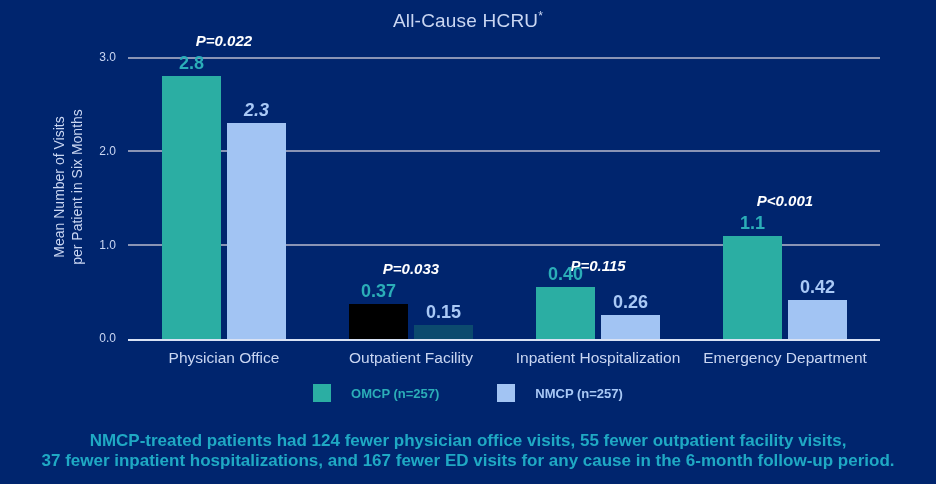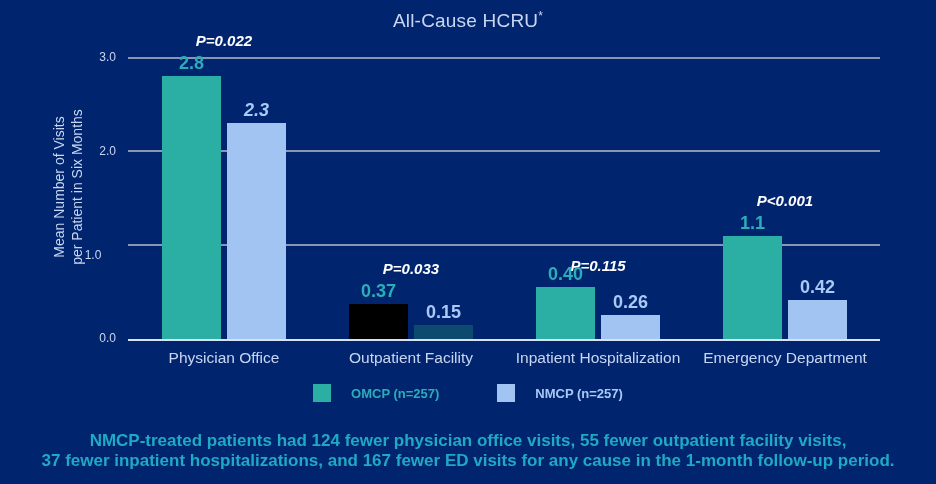--- a/index.html
+++ b/index.html
@@ -65,21 +65,21 @@
     position: absolute;
     right: calc(100% + 12px);
     width: 46px;
     text-align: right;
     color: #C9D6F2;
     font-size: 12px;
     line-height: 18px;
   }
   .tick.t0 { top: -9px; }
   .tick.t1 { top: 85px; }
-  .tick.t2 { top: 189px; text-align: center; }
+  .tick.t2 { top: 179px; }
   .tick.t3 { top: 272px; }
 
   
   .bar-groups {
     position: absolute;
     left: 0;
     bottom: 0;
     top: 0;
     width: 100%;
     display: flex;
@@ -237,16 +237,16 @@
       <span class="legend-label" style="color: rgb(43, 174, 184);">OMCP (n=257)</span>
     </div>
     <div class="legend-item">
       <span class="legend-swatch" style="background: rgb(162, 196, 243);"></span>
       <span class="legend-label" style="color: rgb(169, 201, 246);">NMCP (n=257)</span>
     </div>
   </div>
 
   <div class="caption">
     <div>NMCP-treated patients had 124 fewer physician office visits, 55 fewer outpatient facility visits,</div>
-    <div>37 fewer inpatient hospitalizations, and 167 fewer ED visits for any cause in the 1-month follow-up period.</div>
+    <div>37 fewer inpatient hospitalizations, and 167 fewer ED visits for any cause in the 6-month follow-up period.</div>
   </div>
 
 </div>
 
 </body></html>

